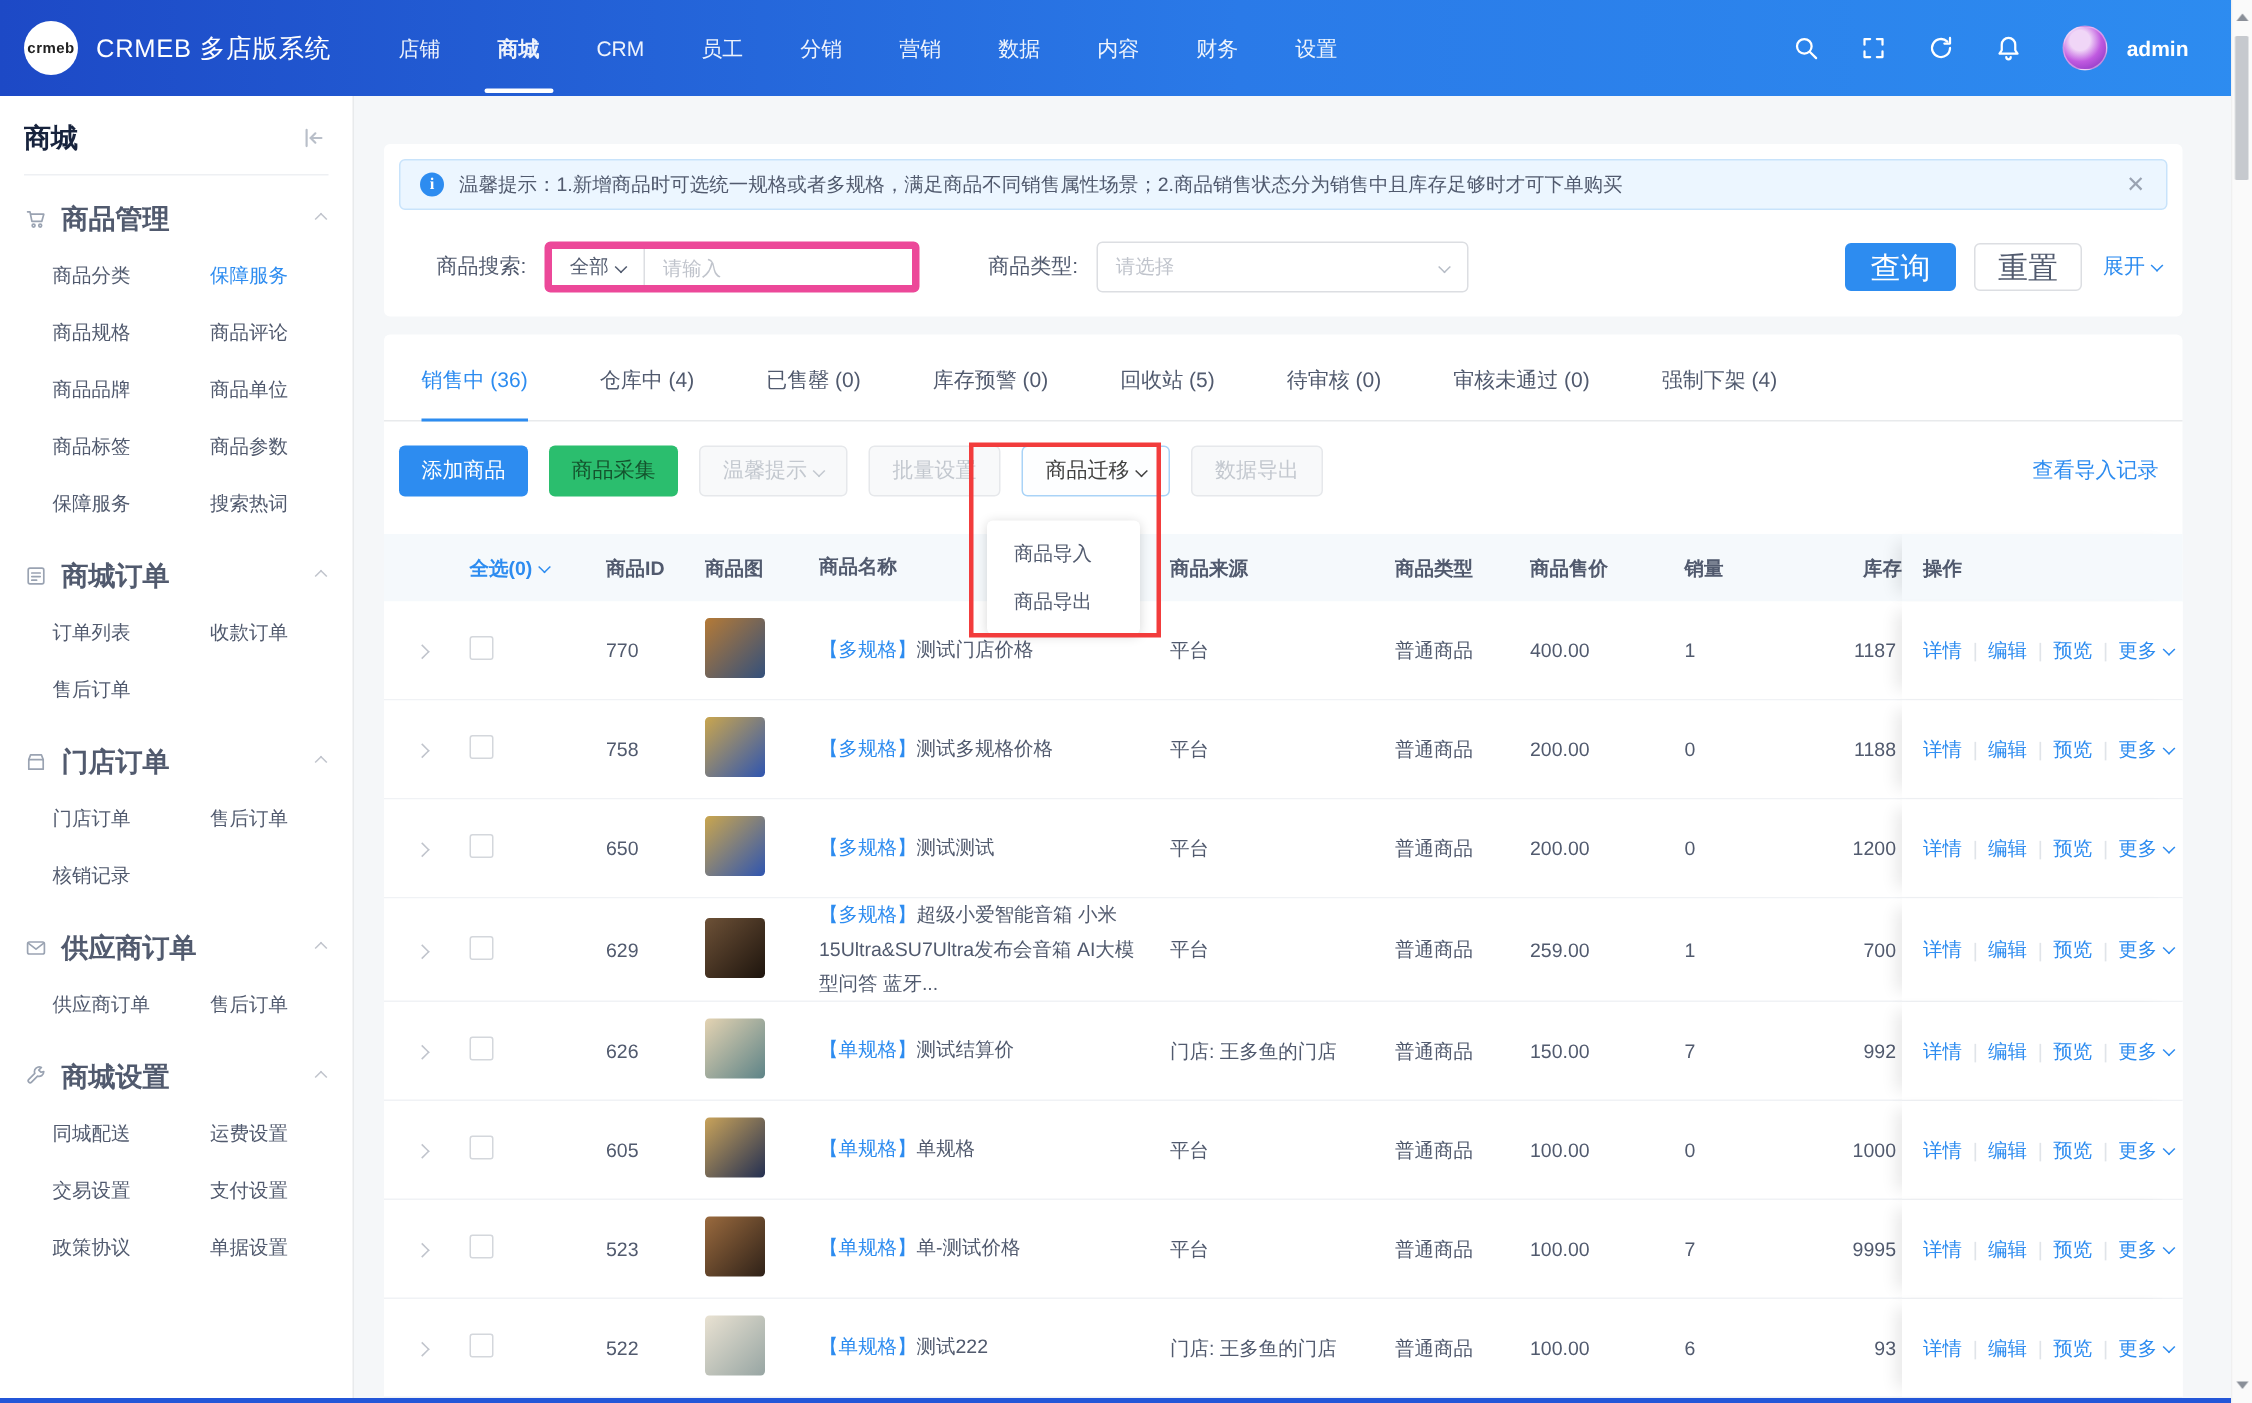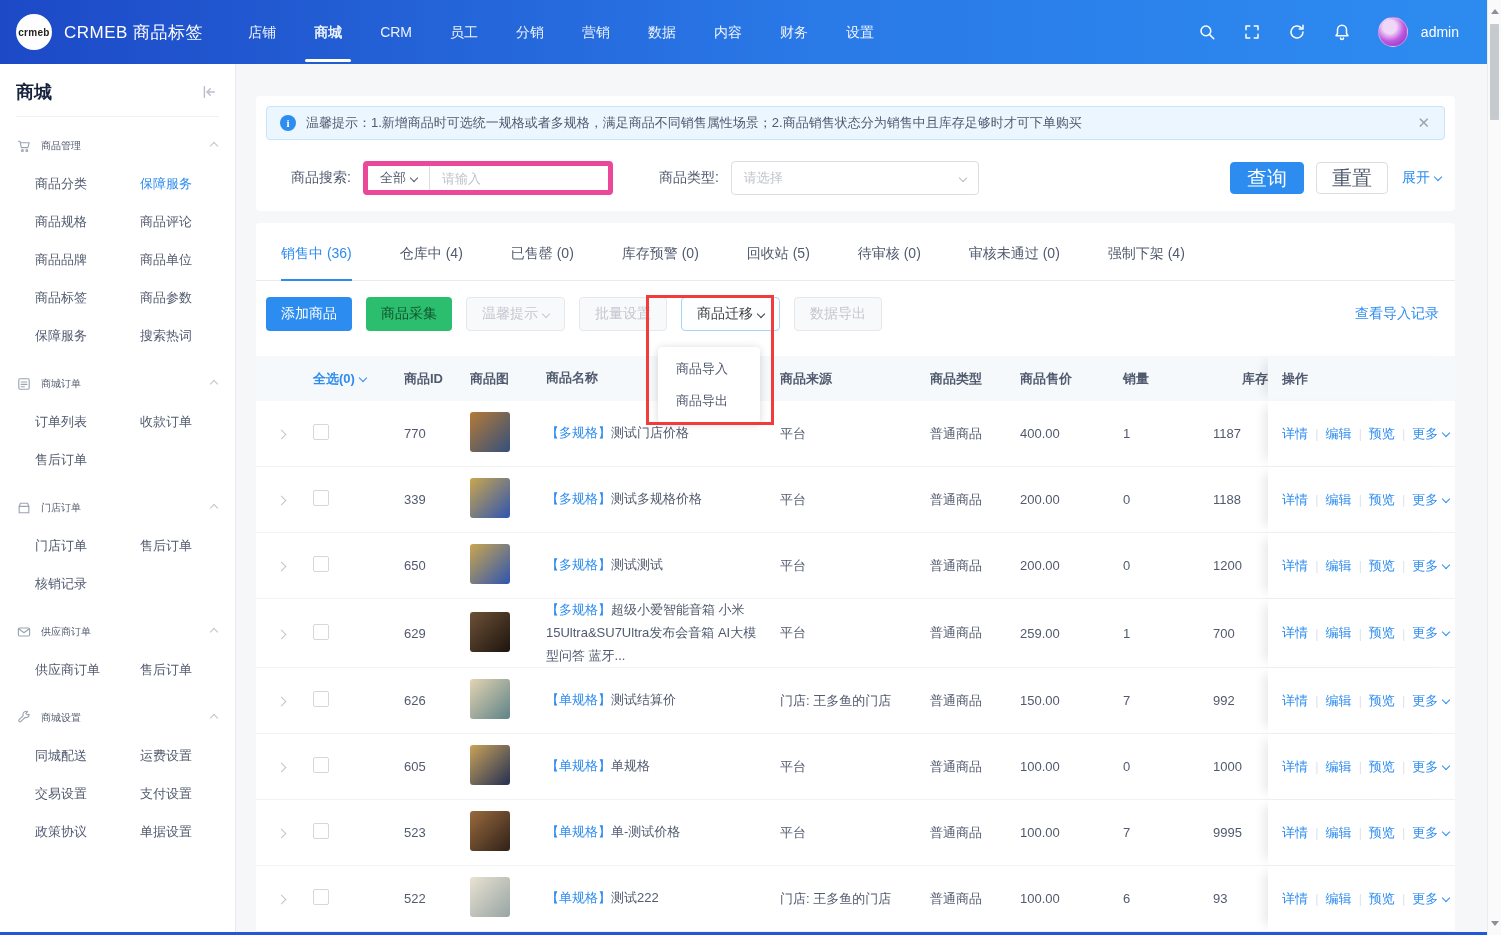--- a/index.html
+++ b/index.html
@@ -13,40 +13,40 @@
     display:flex; align-items:center; padding:0 42px 0 16px; z-index:30; }
   .logo-circle { width:36px; height:36px; border-radius:50%; background:#fff; display:flex;
     align-items:center; justify-content:center; font-weight:bold; font-size:10px; color:#222; letter-spacing:.3px; }
   .brand { color:#fff; font-size:17px; margin-left:12px; letter-spacing:.5px; white-space:nowrap; }
   .nmenu { display:flex; margin-left:26px; height:64px; }
   .nitem { position:relative; color:rgba(255,255,255,.92); font-size:14px; line-height:64px;
     padding:0 19px; cursor:pointer; white-space:nowrap; }
   .nitem.active { font-weight:bold; }
   .nitem.active::after { content:""; position:absolute; left:50%; transform:translateX(-50%);
     bottom:2px; width:46px; height:3px; background:#fff; border-radius:2px; }
-  .nav-right { margin-left:auto; display:flex; align-items:center; gap:27px; }
+  .nav-right { margin-left:auto; display:flex; align-items:center; gap:27px;font-weight:bold; }
   .nicon { width:18px; height:18px; display:inline-flex; cursor:pointer; }
   .nicon svg { width:18px; height:18px; stroke:#fff; fill:none; stroke-width:2; stroke-linecap:round; stroke-linejoin:round; }
   .avatar { width:30px; height:30px; border-radius:50%; cursor:pointer;
     background:radial-gradient(circle at 38% 32%, #f0d6f7 0 26%, #c05ae0 55%, #7b2bb8 100%);
     border:1px solid rgba(255,255,255,.4); }
   .uname { color:#fff; font-size:14px; margin-left:-14px; cursor:pointer; }
 
   
   .sidebar { position:absolute; top:64px; left:0; width:236px; height:871px; background:#fff;
     border-right:1px solid #e8eaec; z-index:10; }
   .side-head { display:flex; align-items:center; justify-content:space-between; padding:16px 18px 10px 16px; }
   .side-title { font-size:18px; font-weight:bold; color:#17233d; }
   .collapse-ic { width:18px; height:18px; cursor:pointer; }
   .collapse-ic svg { width:18px; height:18px; stroke:#b9bfc9; fill:none; stroke-width:1.6; stroke-linecap:round; stroke-linejoin:round; }
   .side-div { height:1px; background:#eef0f3; margin:2px 16px 8px 16px; }
   .sgroup-head { display:flex; align-items:center; height:38px; margin-top:10px; padding:0 18px 0 16px; cursor:pointer; }
   .gicon { width:16px; height:16px; margin-right:9px; display:inline-flex; }
   .gicon svg { width:16px; height:16px; stroke:#9aa3b2; fill:none; stroke-width:1.4; stroke-linecap:round; stroke-linejoin:round; }
-  .gtitle { font-size:10px; color:#515a6e; flex:1; }
+  .gtitle { font-size:18px; color:#515a6e; flex:1;font-weight:bold; }
   .gch { color:#c0c4cc; margin-left:auto; }
   .sitems { display:grid; grid-template-columns:105px 1fr; padding-left:35px; }
   .sitem { font-size:13px; color:#515a6e; line-height:38px; cursor:pointer; white-space:nowrap; }
   .sitem.active { color:#2d8cf0; }
 
   
   .content { position:absolute; top:64px; left:236px; width:1265px; height:871px; padding:32px 46px 0 20px; }
   .card { background:#fff; border-radius:4px; }
   .card-filter { padding:10px 10px 16px 10px; margin-bottom:12px; }
   .alert { height:34px; background:#ecf6ff; border:1px solid #c8e3fb; border-radius:4px;
@@ -99,21 +99,21 @@
     font-size:13px; color:#515a6e; background:#fff; }
   .c-exp { width:44px; padding-left:22px; flex:none; }
   .c-cb  { width:46px; padding-left:13px; flex:none; }
   .c-id  { width:100px; padding-left:58px; flex:none; }
   .c-img { width:100px; padding-left:24px; flex:none; }
   .c-name{ flex:1; padding-right:18px; line-height:1.75; }
   .c-src { width:150px; flex:none; }
   .c-type{ width:90px; flex:none; }
   .c-price{ width:103px; flex:none; }
   .c-sales{ width:90px; flex:none; }
-  .c-stock{ width:55px; flex:none; text-align:left; padding-right:18px; }
+  .c-stock{ width:55px; flex:none; text-align:right; padding-right:4px; }
   .c-stock-pad { width:55px; flex:none; text-align:right; }
   .c-ops { width:187px; flex:none; padding-left:14px; align-self:stretch; display:flex; align-items:center;
     background:inherit; box-shadow:-10px 0 10px -6px rgba(0,0,0,.09); }
   .thead .c-ops { background:#f5f9fc; }
   .trow .c-ops { background:#fff; }
   .selall { color:#2d8cf0; cursor:pointer; white-space:nowrap; font-weight:bold; }
   .exp-chv { display:inline-block; width:7px; height:7px; border-right:1.4px solid #c0c4cc;
     border-bottom:1.4px solid #c0c4cc; transform:rotate(-45deg); cursor:pointer; }
   .cbx { display:inline-block; width:16px; height:16px; border:1px solid #d4d7dc; border-radius:2px;
     background:#fff; cursor:pointer; }
@@ -136,21 +136,21 @@
 </style>
 </head>
 <body>
 
 <div class="app">
 
   <header class="navbar">
     <span class="logo-circle">
         <span>crmeb</span>
       </span>
-    <span class="brand">CRMEB 商品标签</span>
+    <span class="brand">CRMEB 多店版系统</span>
     <nav class="nmenu">
       <span class="nitem">店铺</span>
       <span class="nitem active">商城</span>
       <span class="nitem">CRM</span>
       <span class="nitem">员工</span>
       <span class="nitem">分销</span>
       <span class="nitem">营销</span>
       <span class="nitem">数据</span>
       <span class="nitem">内容</span>
       <span class="nitem">财务</span>
@@ -399,21 +399,21 @@
               <i class="sep">|</i>
               <a>预览</a>
               <i class="sep">|</i>
               <a><span>更多</span><i class="chv"></i></a>
             </span>
           </div>
 
           <div class="trow">
             <span class="c-exp"><i class="exp-chv"></i></span>
             <span class="c-cb"><span class="cbx"></span></span>
-            <span class="c-id">339</span>
+            <span class="c-id">758</span>
             <span class="c-img"><span class="thumb" style="background: linear-gradient(135deg, rgb(202, 166, 78), rgb(47, 85, 176));"></span></span>
             <span class="c-name"><span class="badge">【多规格】</span><span>测试多规格价格</span></span>
             <span class="c-src">平台</span>
             <span class="c-type">普通商品</span>
             <span class="c-price">200.00</span>
             <span class="c-sales">0</span>
             <span class="c-stock">1188</span>
             <span class="c-ops ops">
               <a>详情</a>
               <i class="sep">|</i>

